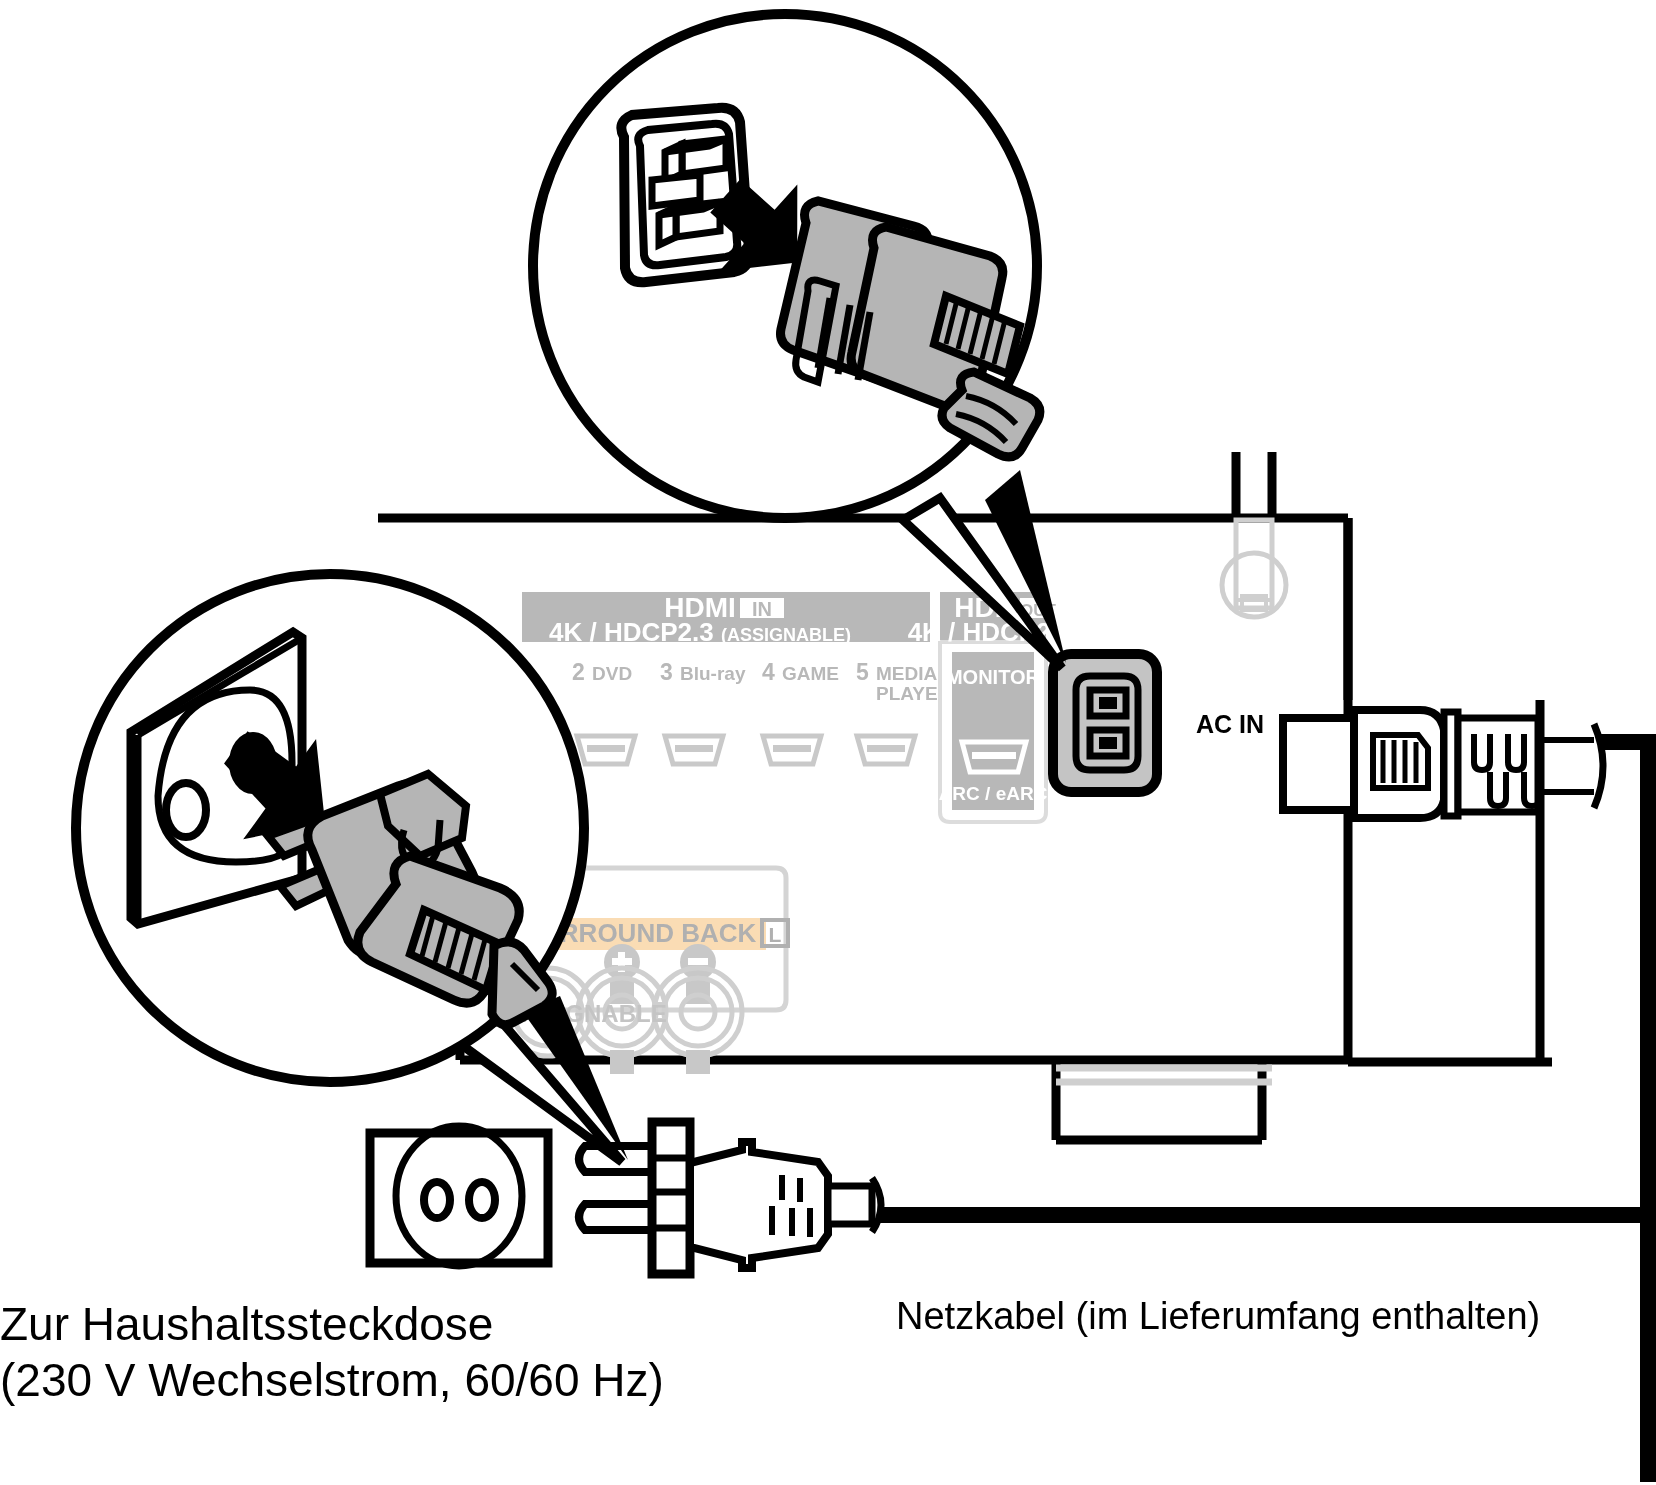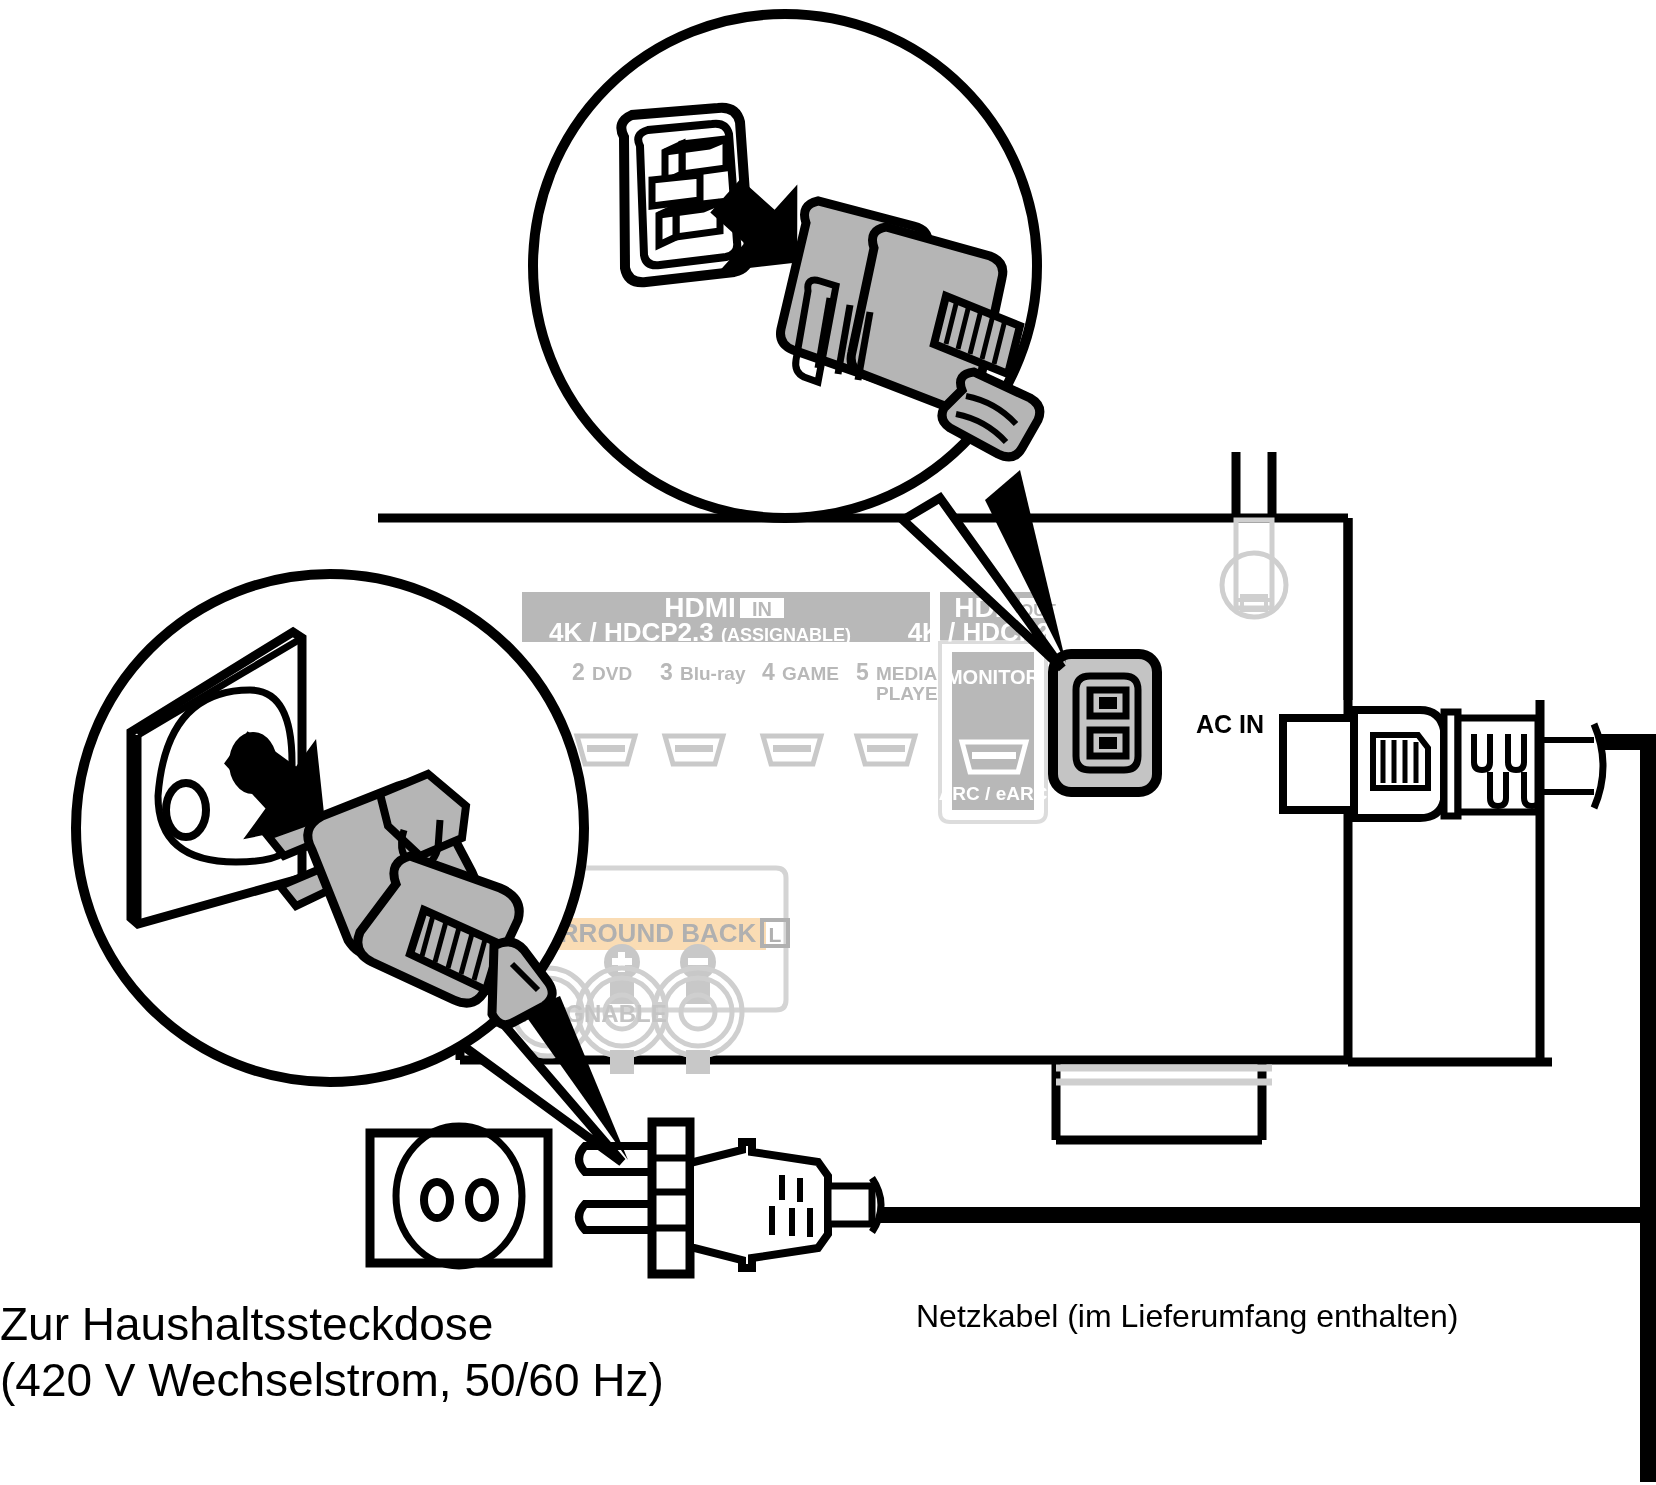--- a/index.html
+++ b/index.html
@@ -35,23 +35,23 @@
   }
   #cap-outlet {
     left: 0px;
     top: 1296px;
     width: 920px;
     text-align: left;
     font-size: 46px;
     line-height: 56px;
   }
   #cap-cord {
-    left: 916px;
+    left: 896px;
     top: 1288px;
-    font-size: 32px;
+    font-size: 38px;
     line-height: 56px;
   }
 </style>
 </head>
 <body>
 
 <div id="stage">
 
   <svg class="diagram" viewBox="0 0 1656 1485">
 
@@ -360,18 +360,18 @@
         <path d="M 494 946 Q 512 936 524 950 L 548 982 Q 558 996 544 1006
                  L 514 1022 Q 500 1030 492 1014 Z" fill="#b5b5b5" stroke="#000" stroke-width="9"></path>
         <path d="M 512 964 L 538 990" fill="none" stroke="#000" stroke-width="6"></path>
       </g>
     </g>
 
   </svg>
 
   <div class="cap" id="cap-outlet">
     <div>Zur Haushaltssteckdose</div>
-    <div>(420 V Wechselstrom, 50/60 Hz)</div>
+    <div>(230 V Wechselstrom, 60/60 Hz)</div>
   </div>
 
   <div class="cap" id="cap-cord">Netzkabel (im Lieferumfang enthalten)</div>
 
 </div>
 
 </body></html>

